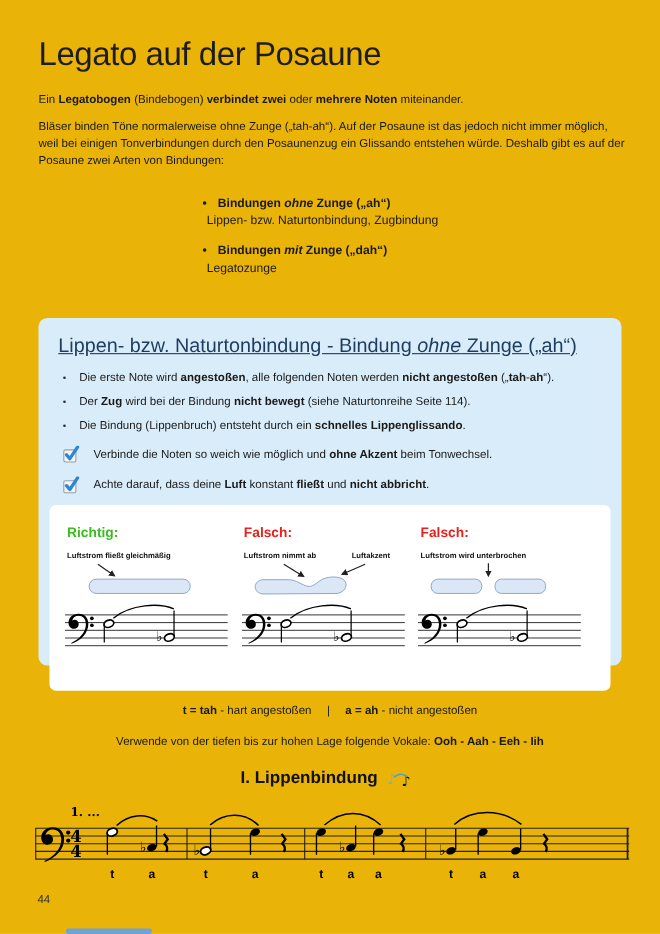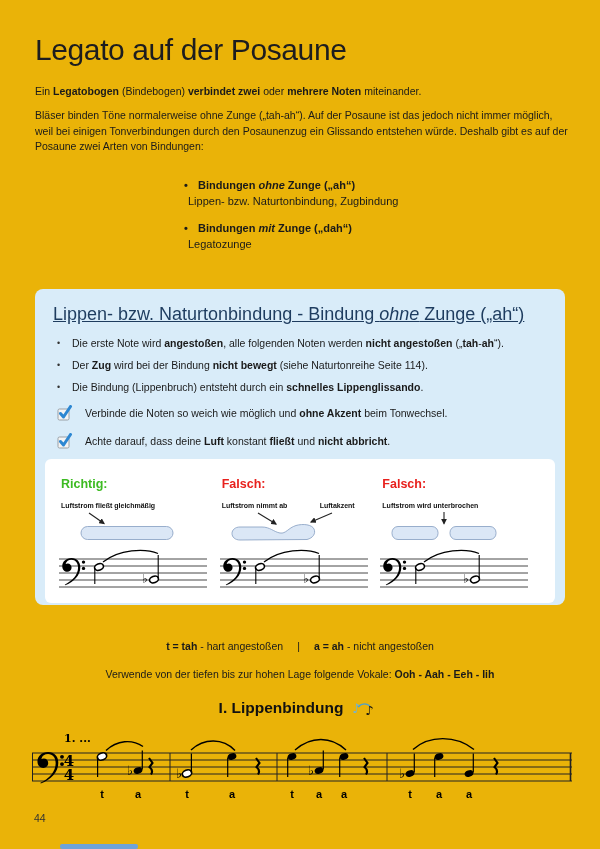--- a/index.html
+++ b/index.html
@@ -17,21 +17,21 @@
   .bdot { display:inline-block; width:14px; }
   .bullet-sub { margin-left:4px; margin-top:4px; font-weight:normal; }
 
   .info-box { position:absolute; left:35px; top:289px; width:530px; height:316px; background:#d9ecf9; border-radius:8px; padding:13px 16px 0; }
   .box-heading { font-size:18px; font-weight:400; color:#1e3c5f; margin:2px 0 12px 2px;text-decoration:underline; }
   .box-bullet { display:flex; font-size:10.5px; margin:0 0 10px 6px; }
   .box-bullet .dot { width:15px; font-size:9px; padding-top:1px; color:#333; }
   .tip-row { display:flex; align-items:center; gap:11px; margin:12px 0 0 6px; font-size:10.5px; }
   .tip-row svg { flex:0 0 auto; }
 
-  .example-box { position:absolute; left:10px; top:170px; width:510px; height:144px; background:#fff; border-radius:6px; display:flex; padding:10px 14px 0; }
+  .example-box { position:absolute; left:10px; top:170px; width:510px; height:169px; background:#fff; border-radius:6px; display:flex; padding:10px 14px 0; }
   .example-col { position:relative; width:158px; height:120px; margin-right:4px; }
   .ex-label { position:absolute; left:2px; top:8px; font-size:12.5px; font-weight:bold; }
   .ex-label.green { color:#3dbb22; }
   .ex-label.red { color:#e8211d; }
   .ex-ann { position:absolute; top:33px; font-size:7px; font-weight:bold; color:#111; white-space:nowrap; }
   .flow-svg { position:absolute; left:0; top:42px; }
   .staff-svg { position:absolute; left:0; top:76px; }
 
   .legend { position:absolute; top:640px; width:100%; text-align:center; font-size:10.5px; }
   .legend .sep { display:inline-block; margin:0 14px; }

